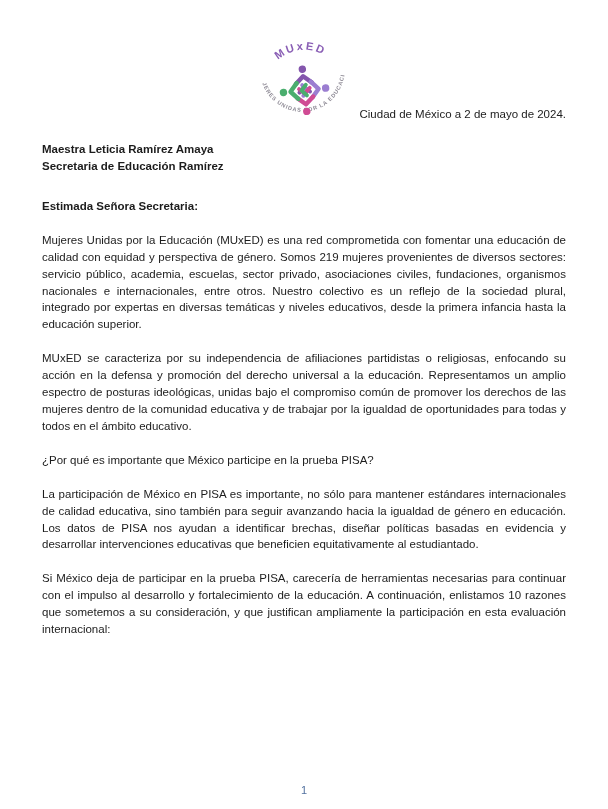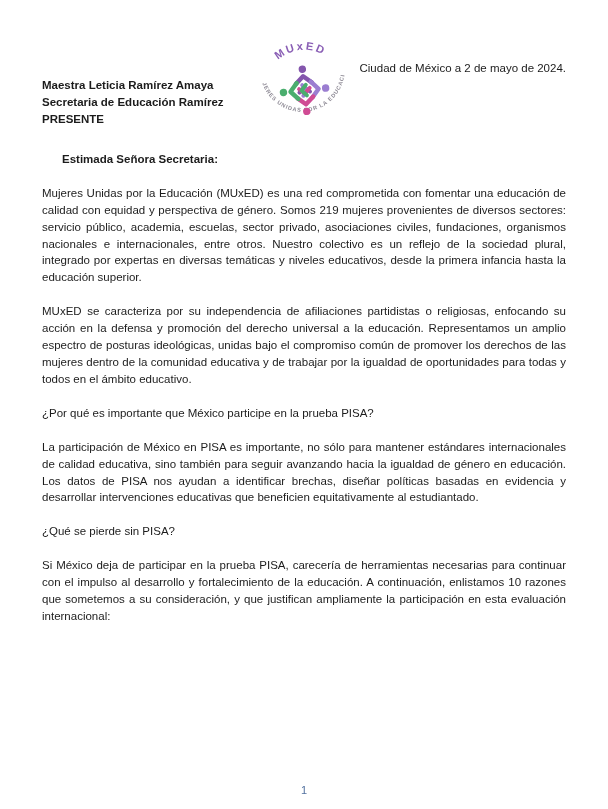--- a/index.html
+++ b/index.html
@@ -20,31 +20,31 @@
     width: 106px;
     height: 106px;
   }
   .content {
     position: relative;
     padding: 0 42px;
     font-size: 11.5px;
     line-height: 16.9px;
   }
   .date-line {
-    padding-top: 60px;
+    padding-top: 106px;
     text-align: right;
   }
   .recipient {
+    margin-top: 18px;
     font-weight: bold;
   }
   .recipient div { line-height: 17px; }
   .salutation {
     margin-top: 23px;
     font-weight: bold;
-    margin-left: 20px;
   }
   .para {
     margin: 17px 0 0 0;
     text-align: justify;
   }
   .q-heading {
     margin: 17px 0 0 0;
     font-weight: normal;
   }
   .page-number {
@@ -114,34 +114,32 @@
       </g>
     </svg>
   </div>
 
   <div class="content">
     <div class="date-line">Ciudad de México a 2 de mayo de 2024.</div>
 
     <div class="recipient">
       <div>Maestra Leticia Ramírez Amaya</div>
       <div>Secretaria de Educación Ramírez</div>
-      <div>PRESENTE</div>
     </div>
 
     <div class="salutation">Estimada Señora Secretaria:</div>
 
     <p class="para">Mujeres Unidas por la Educación (MUxED) es una red comprometida con fomentar una educación de calidad con equidad y perspectiva de género. Somos 219 mujeres provenientes de diversos sectores: servicio público, academia, escuelas, sector privado, asociaciones civiles, fundaciones, organismos nacionales e internacionales, entre otros. Nuestro colectivo es un reflejo de la sociedad plural, integrado por expertas en diversas temáticas y niveles educativos, desde la primera infancia hasta la educación superior.</p>
 
     <p class="para">MUxED se caracteriza por su independencia de afiliaciones partidistas o religiosas, enfocando su acción en la defensa y promoción del derecho universal a la educación. Representamos un amplio espectro de posturas ideológicas, unidas bajo el compromiso común de promover los derechos de las mujeres dentro de la comunidad educativa y de trabajar por la igualdad de oportunidades para todas y todos en el ámbito educativo.</p>
 
 
     <p class="q-heading">¿Por qué es importante que México participe en la prueba PISA?</p>
 
     <p class="para">La participación de México en PISA es importante, no sólo para mantener estándares internacionales de calidad educativa, sino también para seguir avanzando hacia la igualdad de género en educación. Los datos de PISA nos ayudan a identificar brechas, diseñar políticas basadas en evidencia y desarrollar intervenciones educativas que beneficien equitativamente al estudiantado.</p>
 
-    <p class="q-heading">¿Qué se pierde sin PISA?</p>
 
     <p class="para">Si México deja de participar en la prueba PISA, carecería de herramientas necesarias para continuar con el impulso al desarrollo y fortalecimiento de la educación. A continuación, enlistamos 10 razones que sometemos a su consideración, y que justifican ampliamente la participación en esta evaluación internacional:</p>
   </div>
 
   <div class="page-number">1</div>
 
 </div>
 
 </body></html>

